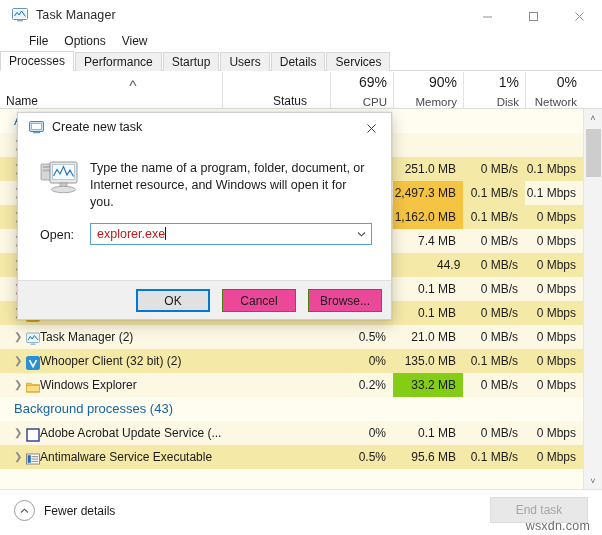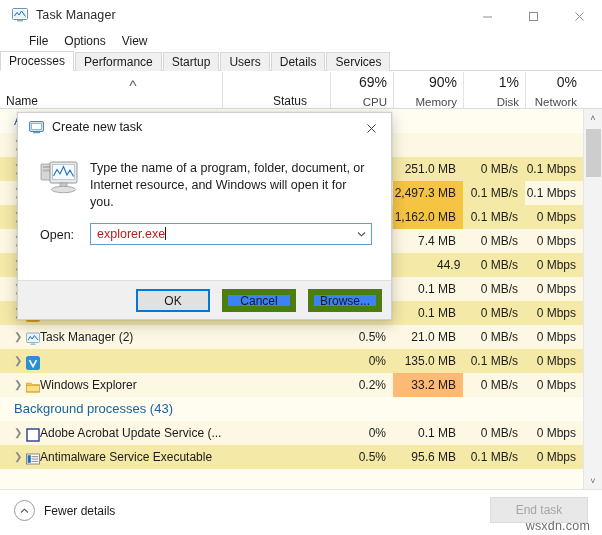--- a/index.html
+++ b/index.html
@@ -79,21 +79,21 @@
   .dlg-text{position:absolute;left:72px;top:17px;width:282px;font-size:12.5px;color:#1b1b1b;line-height:17px;}
   .dlg-openlbl{position:absolute;left:22px;top:85px;font-size:12.5px;color:#1b1b1b;}
   .combo{position:absolute;left:72px;top:80px;width:282px;height:22px;border:1px solid #5aa0d8;background:#fff;box-sizing:border-box;}
   .combo .val{position:absolute;left:6px;top:0;height:20px;line-height:20px;font-size:12.5px;color:#b91c1c;}
   .caret{position:absolute;right:1px;top:0;width:18px;height:20px;display:flex;align-items:center;justify-content:center;color:#4c4c4c;font-size:9px;}
   .txtcursor{display:inline-block;width:1px;height:13px;background:#1b1b1b;vertical-align:-2px;margin-left:0px;}
   .chkrow{position:absolute;left:79px;top:110px;display:flex;align-items:center;}
   .chkbox{width:12px;height:12px;border:1px solid #5c5c5c;background:#fff;box-sizing:border-box;}
   .chklbl{margin-left:8px;font-size:12.5px;color:#1b1b1b;}
   .dlg-foot{position:absolute;left:0;bottom:0;width:100%;height:39px;background:#f0f0f0;border-top:1px solid #dfdfdf;box-sizing:border-box;}
-  .dbtn{position:absolute;top:8px;width:74px;height:23px;background:#3b82f6;border:6px solid #4d7c0f;font-size:12px;color:#1b1b1b;display:flex;align-items:center;justify-content:center;box-sizing:border-box;}
+  .dbtn{position:absolute;top:8px;width:74px;height:23px;background:#ec4899;border:1px solid #4d7c0f;font-size:12px;color:#1b1b1b;display:flex;align-items:center;justify-content:center;box-sizing:border-box;}
   .dbtn.primary{border:2px solid #0078d7;background:#e1e1e1;}
   .dbtn.ok{left:118px;}
   .dbtn.cancel{left:204px;}
   .dbtn.browse{left:290px;}
 </style>
 </head>
 <body>
 
 <div id="app">
 
@@ -273,35 +273,35 @@
         <div class="cell c-status" style="left: 222px; width: 108px; background: rgb(253, 248, 227);"></div>
         <div class="cell c-num" style="left: 330px; width: 63px; background: rgb(253, 248, 227);">0.5%</div>
         <div class="cell c-num" style="left: 393px; width: 70px; background: rgb(253, 248, 227);">21.0 MB</div>
         <div class="cell c-num" style="left: 463px; width: 62px; background: rgb(253, 248, 227);">0 MB/s</div>
         <div class="cell c-num" style="left: 525px; width: 58px; background: rgb(253, 248, 227);">0 Mbps</div>
       </div>
       <div class="row" style="top: 240px;">
         <div class="cell c-name" style="left: 0px; width: 222px; background: rgb(245, 233, 168);"><span class="chev">❯</span><span class="picon"><svg width="14" height="14" viewBox="0 0 14 14">
               <rect x="0" y="0" width="14" height="14" rx="2.5" fill="#2a8fd4"></rect>
               <path d="M3.5 4.2 L7 10.5 L10.5 4.2" fill="none" stroke="#ffffff" stroke-width="1.6"></path>
-            </svg></span></div>
+            </svg></span><span>Whooper Client (32 bit) (2)</span></div>
         <div class="cell c-status" style="left: 222px; width: 108px; background: rgb(245, 233, 168);"></div>
         <div class="cell c-num" style="left: 330px; width: 63px; background: rgb(245, 233, 168);">0%</div>
         <div class="cell c-num" style="left: 393px; width: 70px; background: rgb(245, 233, 168);">135.0 MB</div>
         <div class="cell c-num" style="left: 463px; width: 62px; background: rgb(245, 233, 168);">0.1 MB/s</div>
         <div class="cell c-num" style="left: 525px; width: 58px; background: rgb(245, 233, 168);">0 Mbps</div>
       </div>
       <div class="row" style="top: 264px;">
         <div class="cell c-name" style="left: 0px; width: 222px; background: rgb(253, 248, 227);"><span class="chev">❯</span><span class="picon"><svg width="14" height="14" viewBox="0 0 14 14">
               <path d="M0.5 3.2 h4.6 l1.2 1.4 h7.2 v7.6 h-13 z" fill="#f3c44a" stroke="#cf9e2c" stroke-width="0.7"></path>
               <rect x="0.5" y="5.4" width="13" height="6.4" fill="#fbdd85" stroke="#cf9e2c" stroke-width="0.6"></rect>
             </svg></span><span>Windows Explorer</span></div>
         <div class="cell c-status" style="left: 222px; width: 108px; background: rgb(253, 248, 227);"></div>
         <div class="cell c-num" style="left: 330px; width: 63px; background: rgb(253, 248, 227);">0.2%</div>
-        <div class="cell c-num" style="left: 393px; width: 70px; background: #fdba74;">33.2 MB</div>
+        <div class="cell c-num" style="left: 393px; width: 70px; background: #84cc16;">33.2 MB</div>
         <div class="cell c-num" style="left: 463px; width: 62px; background: rgb(253, 248, 227);">0 MB/s</div>
         <div class="cell c-num" style="left: 525px; width: 58px; background: rgb(253, 248, 227);">0 Mbps</div>
       </div>
       <div class="row grouphdr" style="top: 288px;">
         <div class="cell c-name" style="left: 0px; width: 222px; background: rgb(255, 253, 240); padding-left: 14px; color: rgb(20, 100, 165); font-size: 13px;">Background processes (43)</div>
         <div class="cell c-status" style="left: 222px; width: 108px; background: rgb(255, 253, 240);"></div>
         <div class="cell c-num" style="left: 330px; width: 63px; background: rgb(255, 253, 240);"></div>
         <div class="cell c-num" style="left: 393px; width: 70px; background: rgb(255, 253, 240);"></div>
         <div class="cell c-num" style="left: 463px; width: 62px; background: rgb(255, 253, 240);"></div>
         <div class="cell c-num" style="left: 525px; width: 58px; background: rgb(255, 253, 240);"></div>

